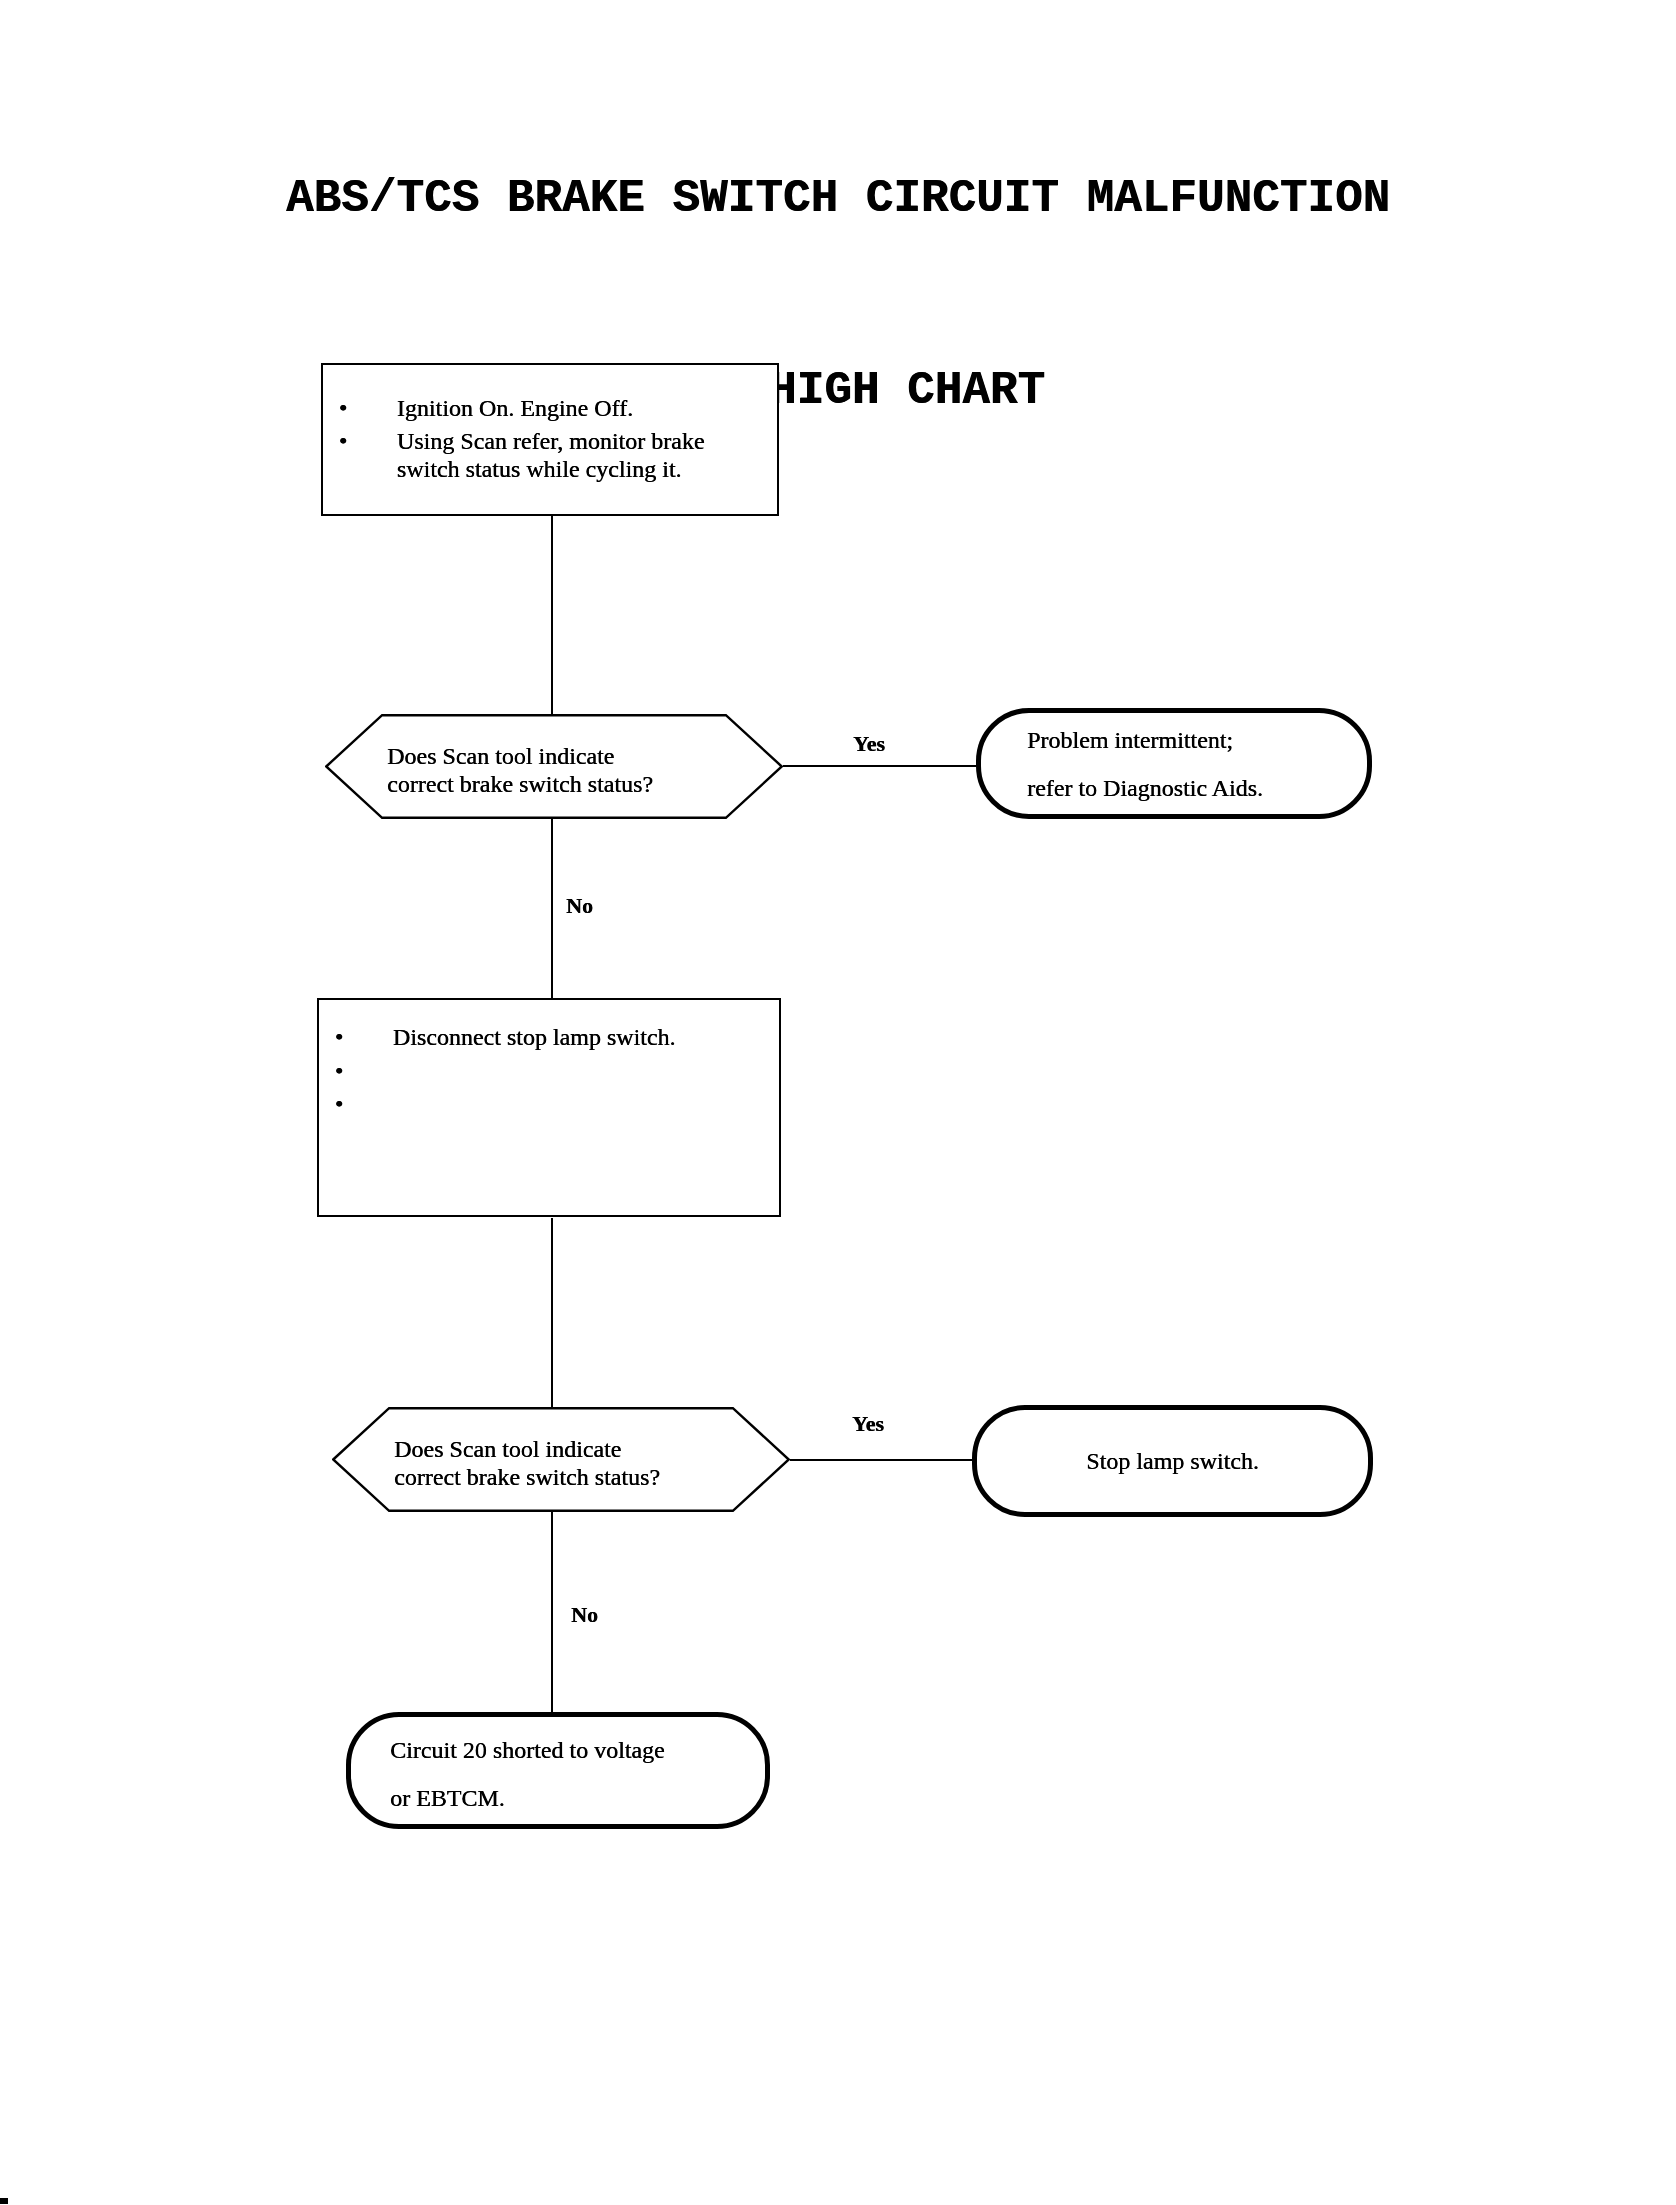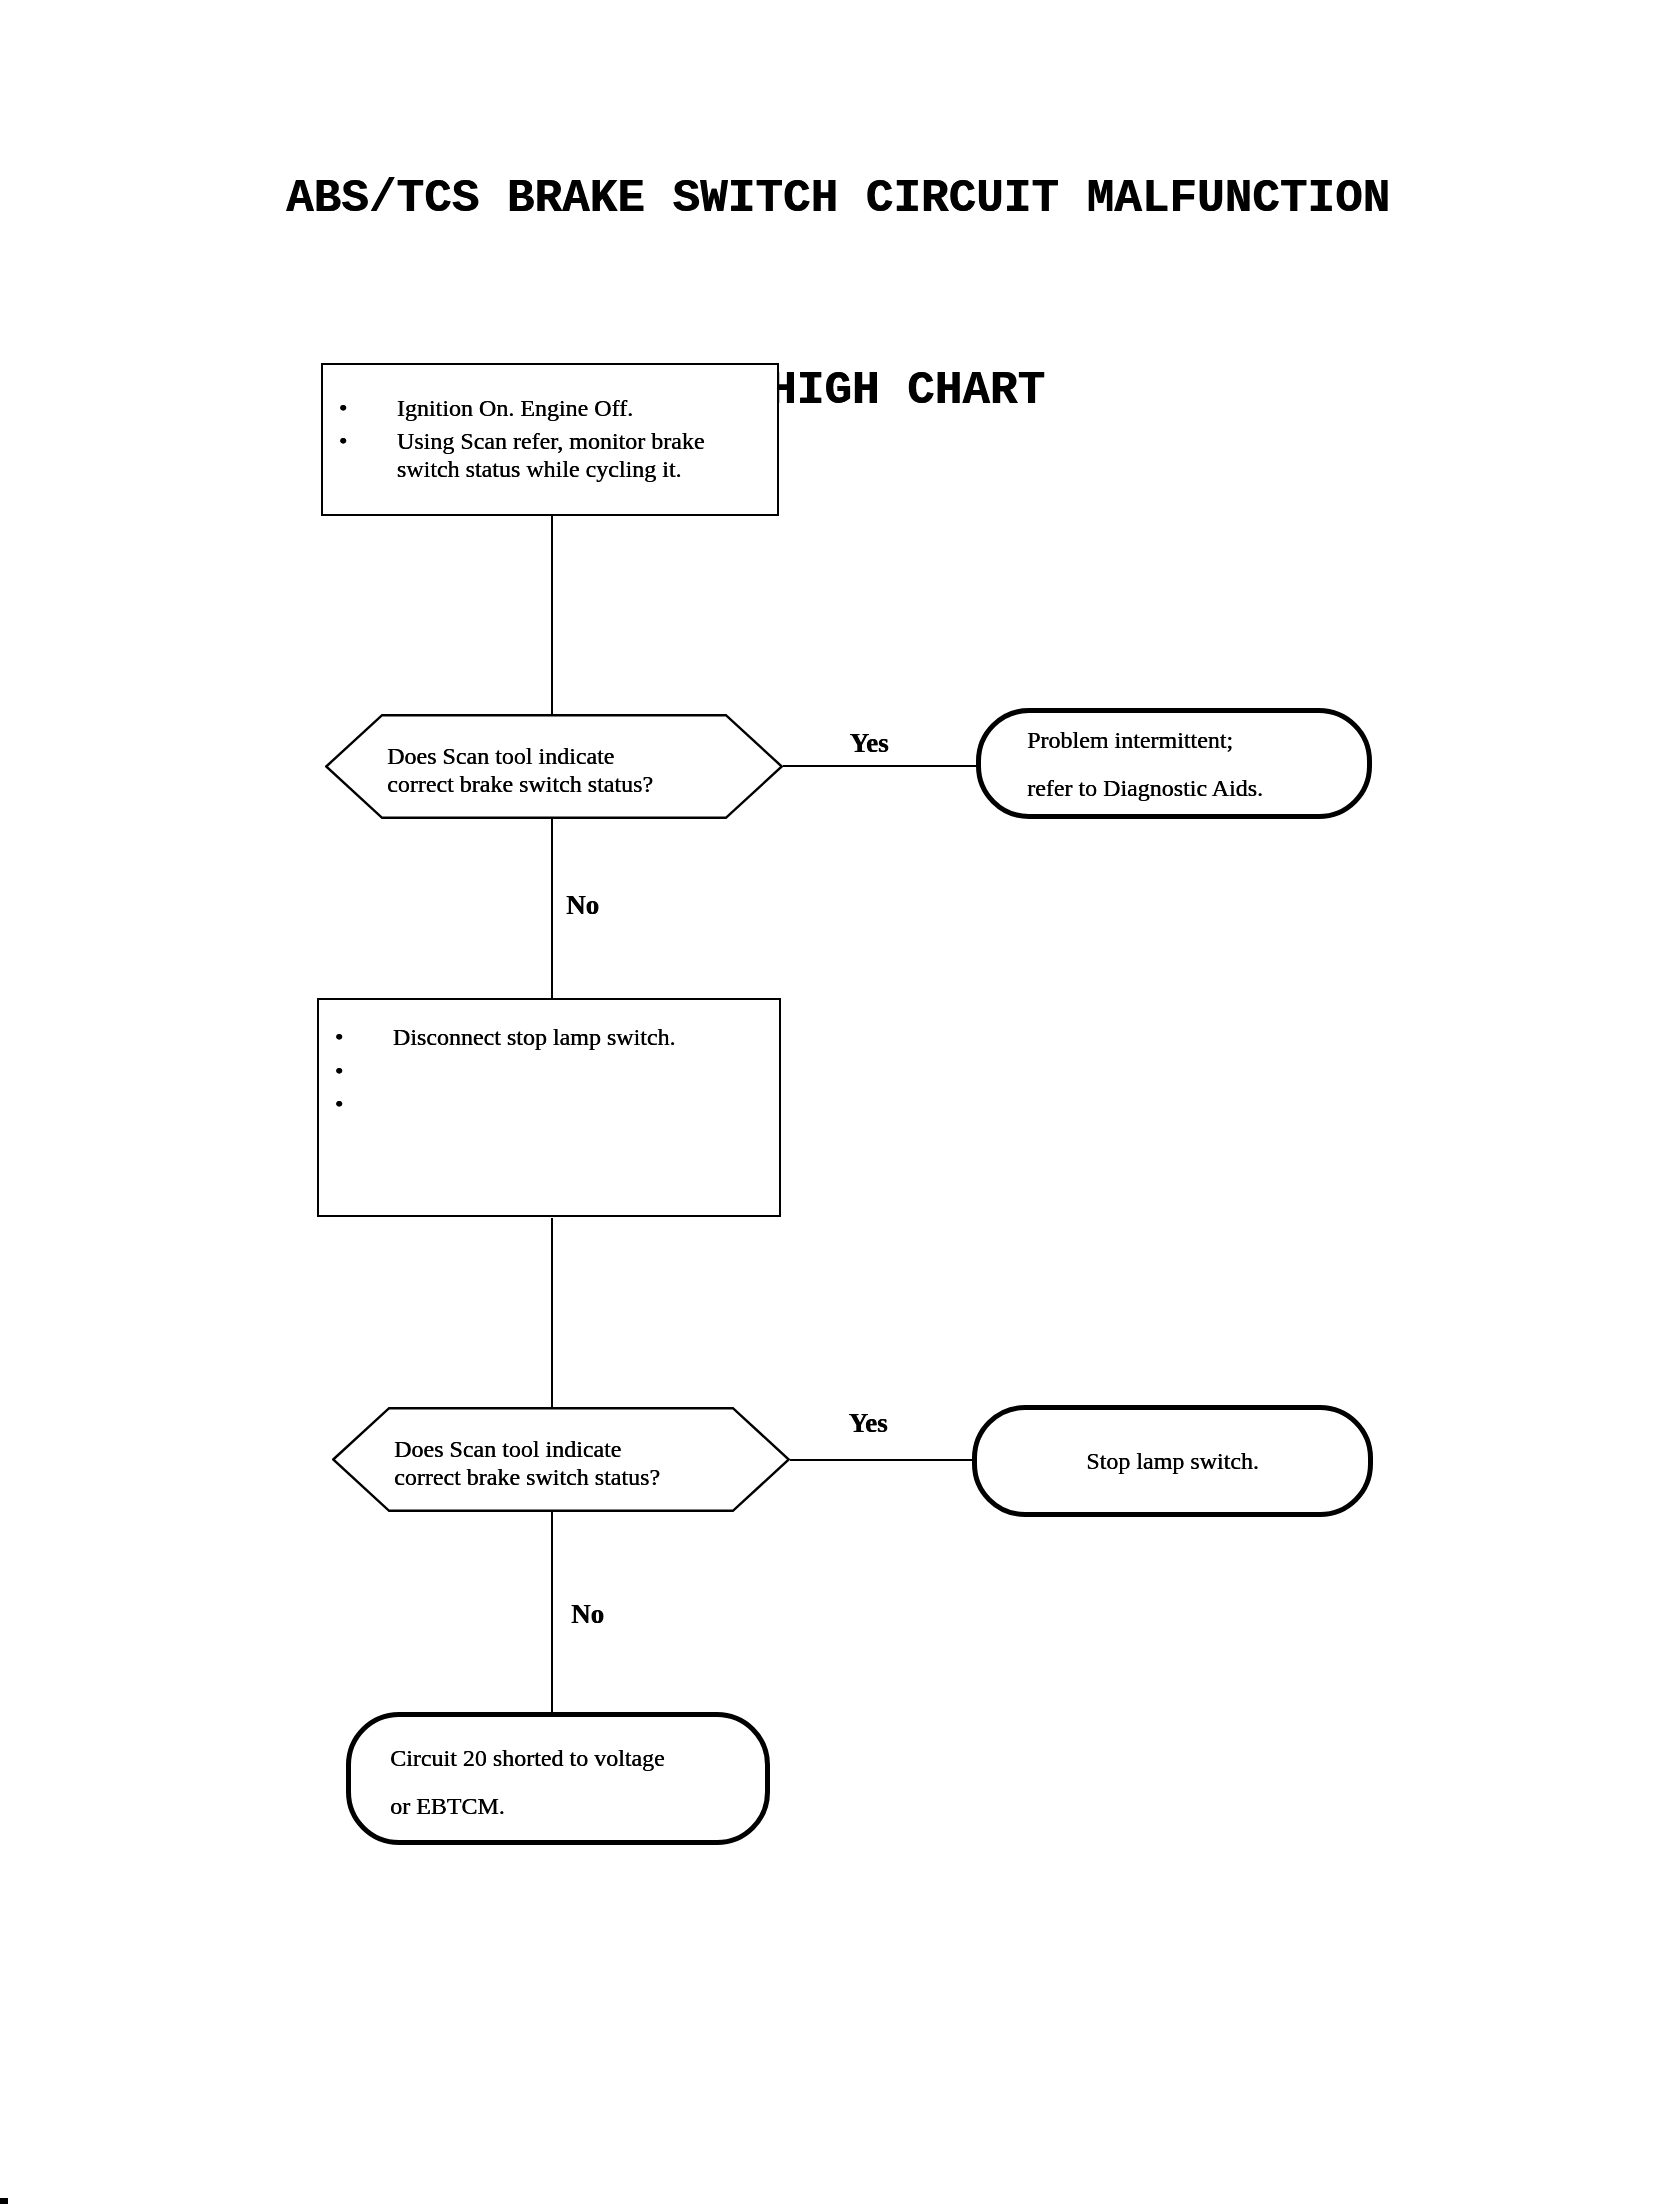--- a/index.html
+++ b/index.html
@@ -68,21 +68,21 @@
   }
   .terminal.left-text { align-items: flex-start; }
   .terminal.center-text { align-items: center; text-align: center; }
 
   
   .vline { width: 1.8px; background: #000; }
   .hline { height: 2.4px; background: #000; }
 
   
   .edge-label {
-    font-size: 27px;
+    font-size: 22px;
     line-height: 29px;
     font-weight: bold;
     text-shadow: 0.4px 0 0 currentColor;
   }
   .yes-label { width: 122px; text-align: center; }
 
   .speck { background: #000; }
 </style>
 </head>
 <body>
@@ -167,21 +167,21 @@
   <div class="abs hline" style="left:790px; top:1459px; width:182px;"></div>
   <div class="abs edge-label yes-label" style="left:807px; top:1409px;">Yes</div>
 
   <div class="abs terminal center-text flow-text" style="left:972px; top:1405px; width:401px; height:112px;">
     <div>Stop lamp switch.</div>
   </div>
 
   <div class="abs vline" style="left:551px; top:1512px; height:201px;"></div>
   <div class="abs edge-label" style="left:571px; top:1600px;">No</div>
 
-  <div class="abs terminal left-text flow-text" style="left:346px; top:1712px; width:424px; height:133px; padding-left:39px; padding-top:7.3px;justify-content:center;">
+  <div class="abs terminal left-text flow-text" style="left:346px; top:1712px; width:424px; height:117px; padding-left:39px; padding-top:7.3px;justify-content:center;">
     <div>Circuit 20 shorted to voltage</div>
     <div>or EBTCM.</div>
   </div>
 
   <div class="abs speck" style="left:0px; top:2198px; width:8px; height:5.5px;"></div>
 
 </div>
 
 
 </body></html>

